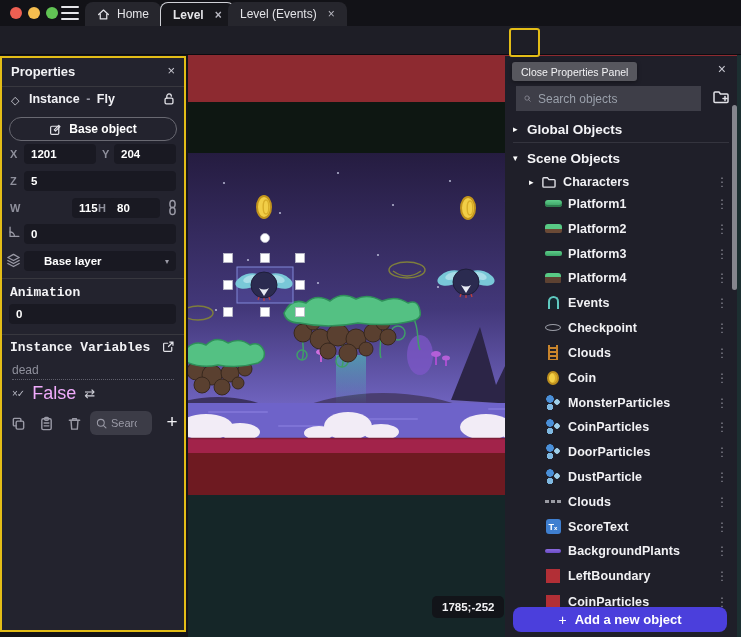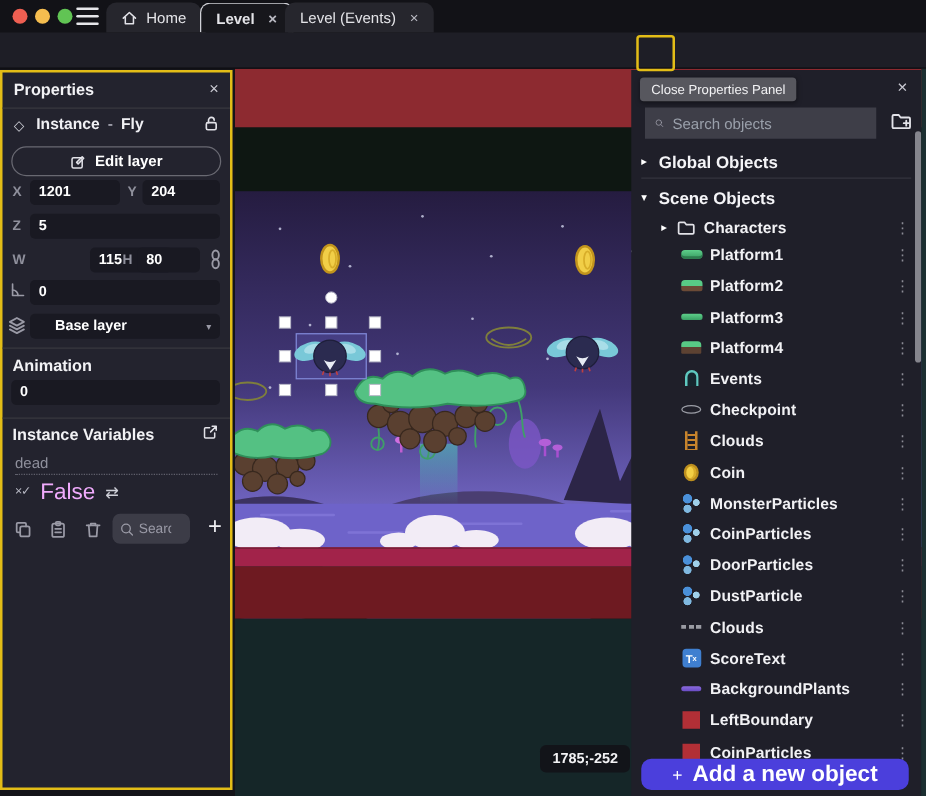--- a/index.html
+++ b/index.html
@@ -37,21 +37,21 @@
   .sharebtn .lbl { font-size:11.5px; font-weight:bold; color:#fff; }
   .vdiv { top:33px; width:1px; height:18px; background:#3c3c46; }
 
   
   .proppanel { left:0; top:56px; width:186px; height:576px; background:#23232e; border:2px solid #e3bd17; z-index:5; }
   .ptitle { left:9px; top:6px; font-size:13px; font-weight:bold; color:#f2f2f5; }
   .pclose { right:9px; top:5px; font-size:13px; color:#c9c9d2; }
   .pdiv { left:0; width:100%; height:1px; background:#38383f; }
   .plabel { color:#8f909c; font-size:11px; font-weight:bold; }
   .pin { position:absolute; background:#191922; border:none; border-radius:4px; color:#fff; font-size:11.5px; font-weight:bold; padding:0 7px; height:20px; font-family:"Liberation Sans",sans-serif; }
-  .pheading { left:8px; font-size:13px; font-weight:bold; color:#f2f2f5; }
+  .pheading { left:8px; font-size:13px; font-weight:bold; color:#f2f2f5;font-family:Liberation Mono, monospace; }
   .editbtn { left:7px; top:59px; width:168px; height:24px; border:1px solid #696972; border-radius:13px; display:flex; align-items:center; justify-content:center; gap:7px; }
   .editbtn .lbl { font-size:12px; font-weight:bold; color:#fff; }
   .layersel { left:22px; top:0; width:152px; height:20px; background:#191922; border-radius:4px; display:flex; align-items:center; justify-content:space-between; padding:0 7px; }
   .layersel .val { font-size:11.5px; font-weight:bold; color:#fff;margin-left:13px; }
   .layersel .chev { font-size:8px; color:#9a9aa6; }
   .deadrow { left:10px; right:10px; top:305px; height:17px; border-bottom:1px dotted #60606c; color:#8f909c; font-size:12px; }
   .falserow { left:10px; top:326px; height:18px; display:flex; align-items:center; gap:8px; }
   .boolic { font-size:10px; color:#b8b9c4; letter-spacing:-1px; }
   .falseval { font-size:18px; color:#f0abfc; }
   .swapic { font-size:13px; color:#cfd0d8; }
@@ -72,21 +72,21 @@
   .grouprow { left:0; width:100%; height:22px; display:flex; align-items:center; padding-left:8px; gap:4px; }
   .grouprow .glabel { font-size:13.5px; font-weight:bold; color:#f4f4f7; }
   .odiv { left:8px; right:8px; height:1px; background:#34343e; }
   .orow { left:0; width:100%; height:21px; display:flex; align-items:center; padding-left:39px; }
   .orow .oicon { width:18px; display:flex; justify-content:center; align-items:center; margin-right:6px; }
   .orow .olabel { font-size:12.5px; font-weight:bold; color:#f1f1f4; letter-spacing:.1px; white-space:nowrap; }
   .odots { position:absolute; right:9px; top:50%; transform:translateY(-50%); color:#8b8b95; font-size:12px; }
   .folderrow { padding-left:24px; }
   .addbtn { left:8px; top:551px; width:214px; height:25px; background:#4b3fdc; border-radius:8px; display:flex; align-items:center; justify-content:center; gap:8px; z-index:3; position:absolute; }
   .addbtn .pl { font-size:14px; color:#fff; font-weight:400; }
-  .addbtn .lbl { font-size:18px; font-weight:bold; color:#fff; }
+  .addbtn .lbl { font-size:13px; font-weight:bold; color:#fff; }
   .scrollthumb { left:227px; top:49px; width:5px; height:185px; background:#85858d; border-radius:3px; }
 
   
   .ic-folder svg { display:block; }
   .ic-plat1 { width:17px; height:7px; border-radius:3px; background:linear-gradient(#5ecf8a,#379a60); box-shadow:inset 0 -2px 0 #2e7d4f; }
   .ic-plat2 { width:17px; height:9px; border-radius:3px 3px 2px 2px; background:linear-gradient(#58ca85 0 55%, #6b4a36 55% 100%); }
   .ic-plat3 { width:17px; height:5px; border-radius:2px; background:linear-gradient(#5ecf8a,#3aa065); }
   .ic-plat4 { width:16px; height:10px; border-radius:3px 3px 1px 1px; background:linear-gradient(#58ca85 0 45%, #5d4232 45% 100%); }
   .ic-portal { width:11px; height:13px; border:2px solid #5fc9c0; border-bottom:none; border-radius:6px 6px 0 0; background:#16262e; }
   .ic-checkpoint { width:16px; height:7px; border:1.5px solid #9b9da6; border-radius:50%; }
@@ -447,21 +447,21 @@
         <rect x="3.5" y="7" width="9" height="6.5" rx="1.5"></rect>
         <path d="M5.5,7 V4.8 a2.6,2.6 0 0 1 5.2,0"></path>
       </svg>
   </div>
 
   <div class="abs editbtn">
     <svg class="icon" width="13" height="13" viewBox="0 0 16 16">
         <rect x="2" y="4" width="10" height="10" rx="1.5"></rect>
         <path d="M8,10 L13.5,4.5 L12,3 L6.5,8.5 Z"></path>
       </svg>
-    <span class="lbl">Edit layer</span>
+    <span class="lbl">Base object</span>
   </div>
 
   <div class="abs plabel" style="left:8px;top:90px">X</div>
   <input class="pin" style="left: 22px; top: 86px; width: 72px;" value="1201">
   <div class="abs plabel" style="left:100px;top:90px">Y</div>
   <input class="pin" style="left: 112px; top: 86px; width: 62px;" value="204">
 
   <div class="abs plabel" style="left:8px;top:117px">Z</div>
   <input class="pin" style="left: 22px; top: 113px; width: 152px;" value="5">
 

